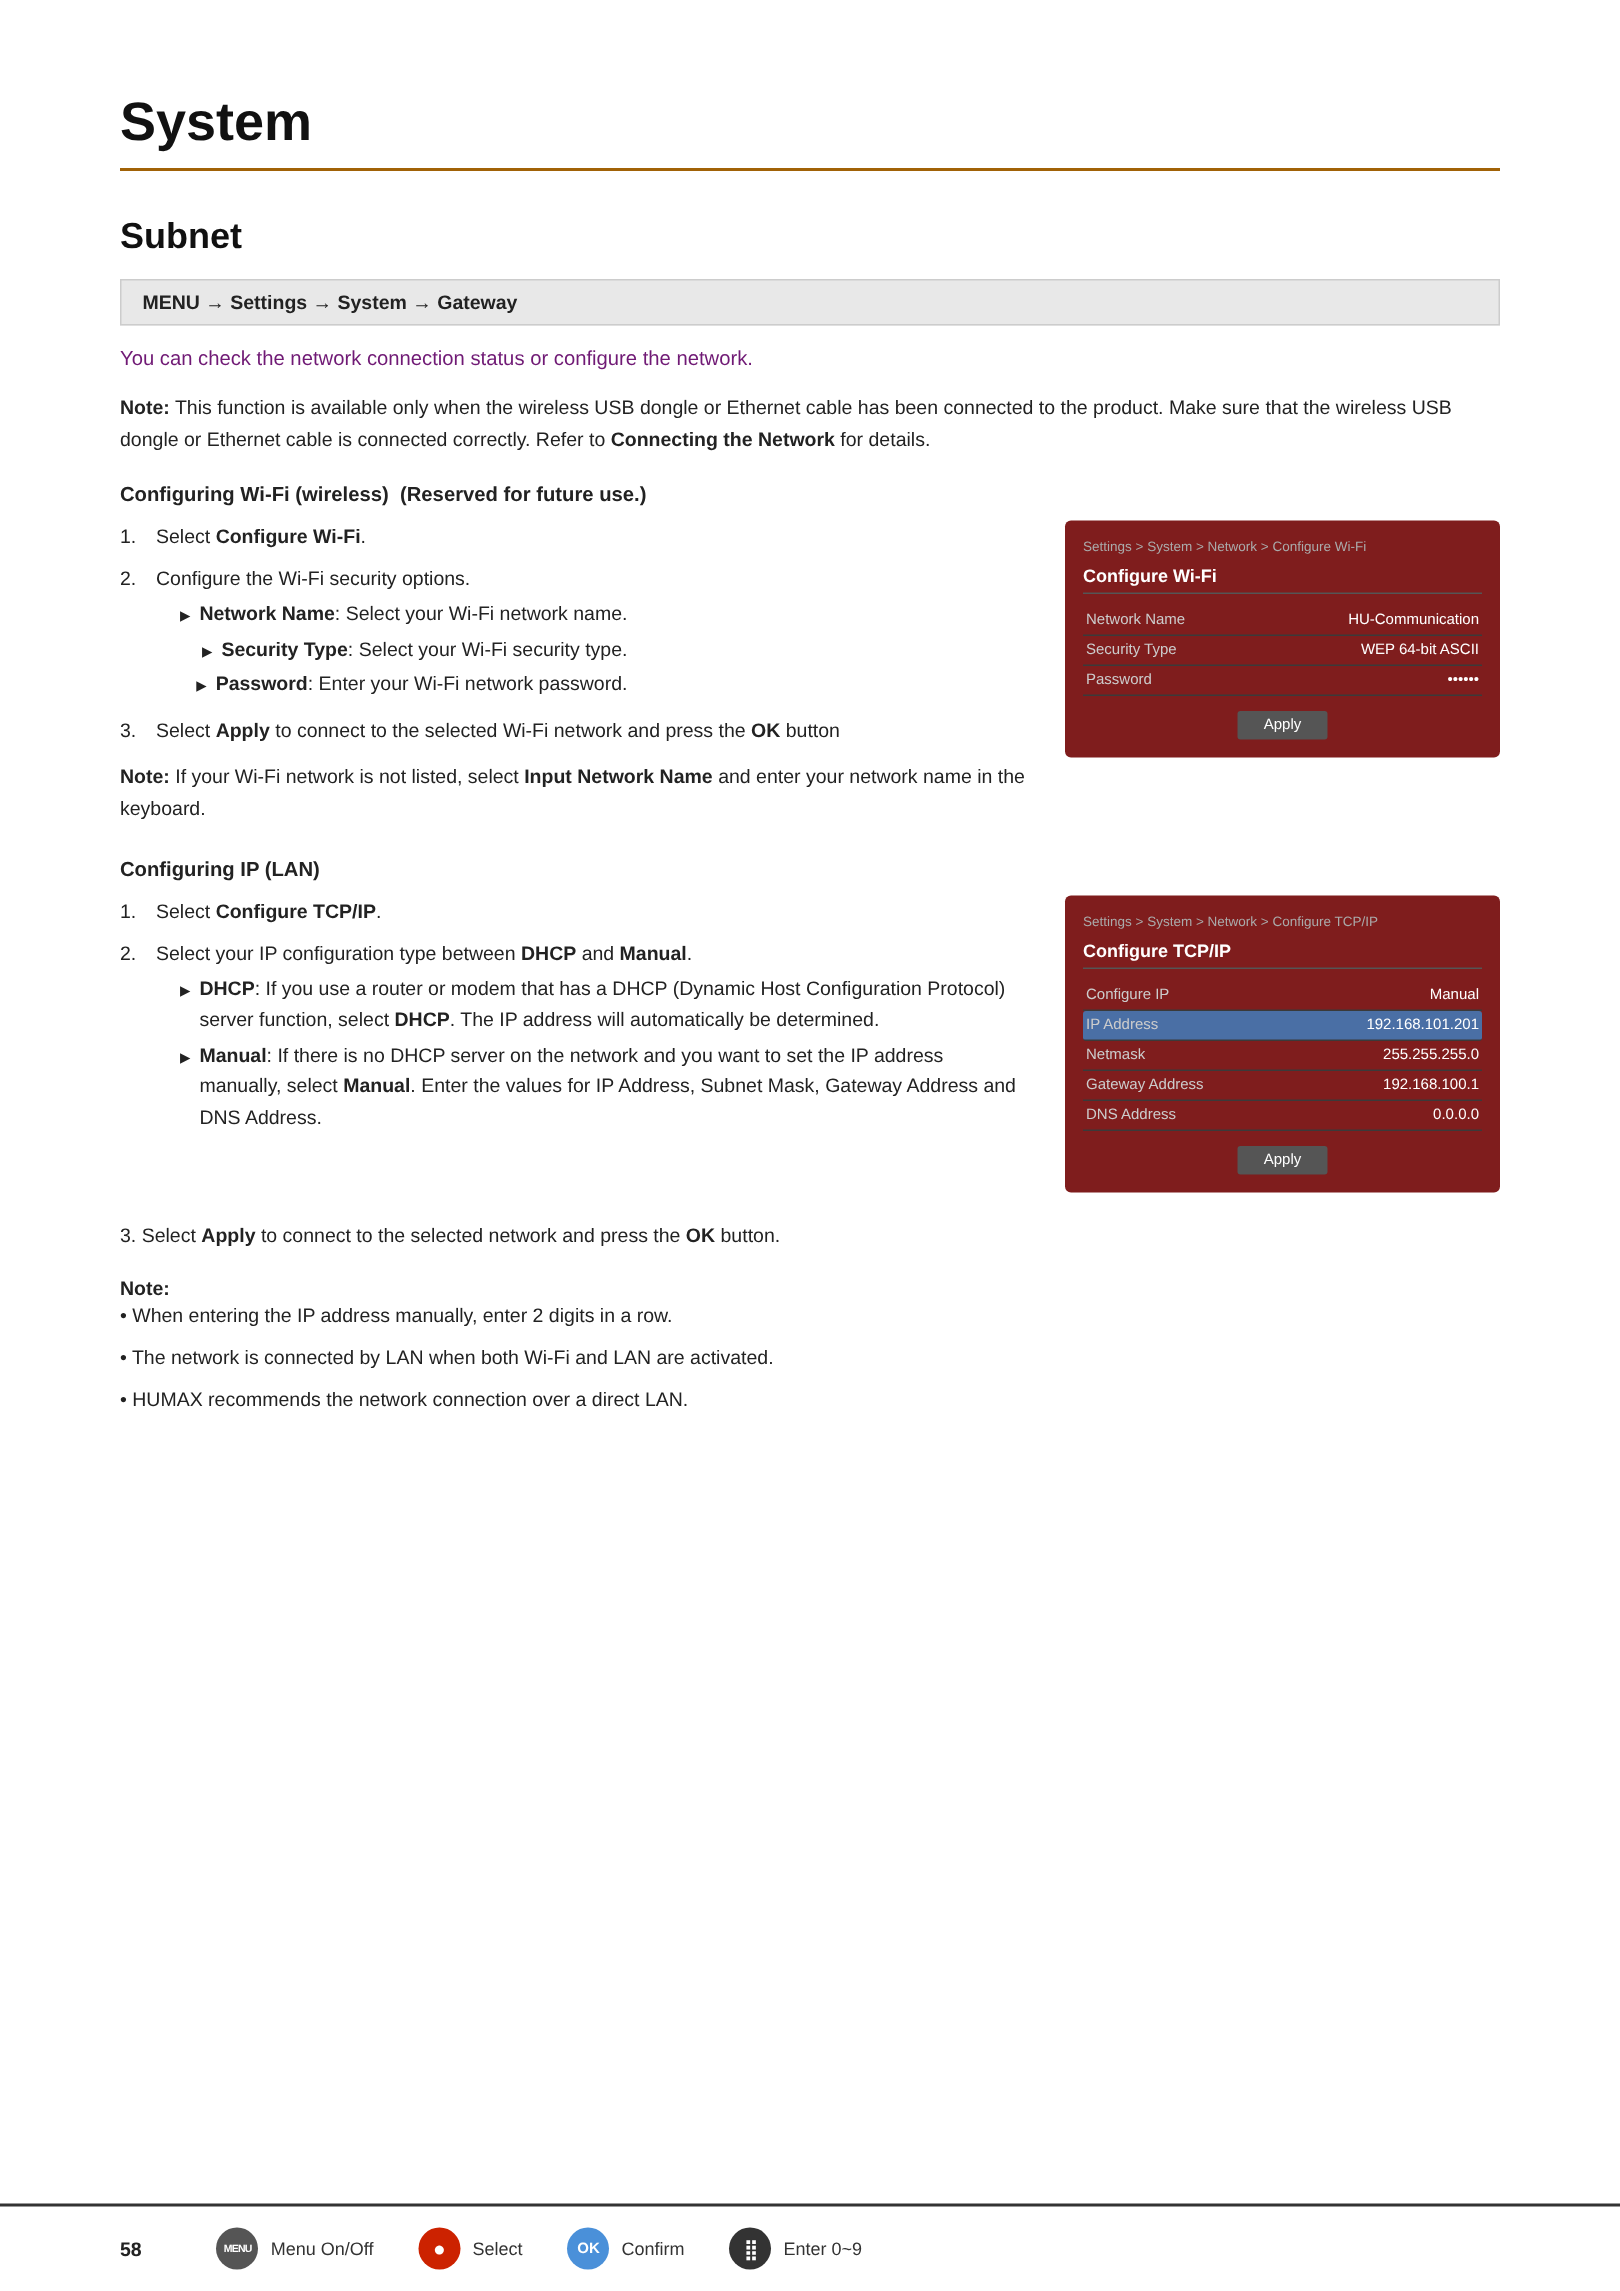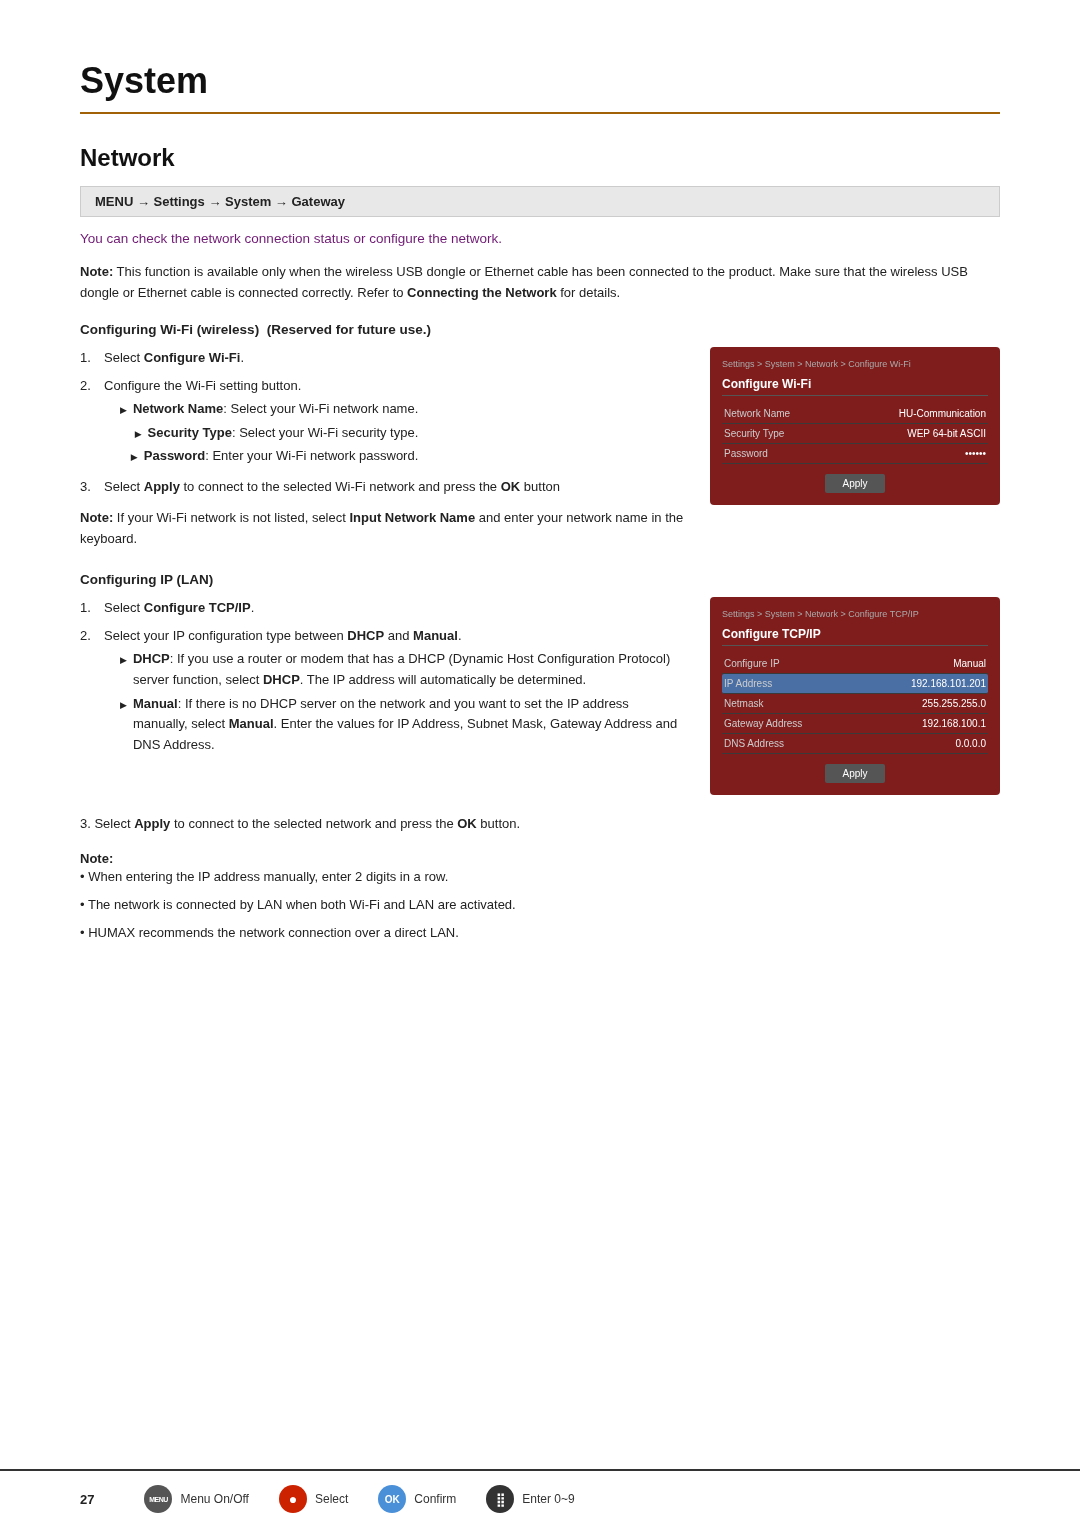--- a/index.html
+++ b/index.html
@@ -242,21 +242,21 @@
   </style>
 </head>
 <body>
 
 <div class="page-container">
 
   
   <h1 class="page-title">System</h1>
 
   
-  <h2 class="section-title">Network</h2>
+  <h2 class="section-title">Subnet</h2>
 
   
   <div class="menu-path-box">MENU → Settings → System → Gateway</div>
 
   
   <p class="intro-text">You can check the network connection status or configure the network.</p>
 
   
   <p class="note-block">
     <strong>Note:</strong>
@@ -272,21 +272,21 @@
     <div class="content-with-image">
       <div class="text-col">
         <ol class="steps-list">
           <li class="numbered">
             <span class="step-num">1.</span>
             <span>Select <strong>Configure Wi-Fi</strong>.</span>
           </li>
           <li class="numbered">
             <span class="step-num">2.</span>
             <div>
-              <span>Configure the Wi-Fi setting button.</span>
+              <span>Configure the Wi-Fi security options.</span>
               <ul class="sub-bullets">
                 <li>
                     <span><strong>Network Name</strong>: Select your Wi-Fi network name.</span>
                   </li>
                 <li>
                     <span><strong>Security Type</strong>: Select your Wi-Fi security type.</span>
                   </li>
                 <li>
                     <span><strong>Password</strong>: Enter your Wi-Fi network password.</span>
                   </li>
@@ -389,21 +389,21 @@
   <div style="margin-top: 16px;">
     <p class="note-header">Note:</p>
     <p class="bullet-note">When entering the IP address manually, enter 2 digits in a row.</p>
     <p class="bullet-note">The network is connected by LAN when both Wi-Fi and LAN are activated.</p>
     <p class="bullet-note">HUMAX recommends the network connection over a direct LAN.</p>
   </div>
 
 </div>
 
 <div class="footer-bar">
-  <span class="page-number">27</span>
+  <span class="page-number">58</span>
 
   <div class="footer-btn-group">
     <div class="btn-circle btn-menu">
       <span style="font-size:7px; font-weight:bold; color:#fff;">MENU</span>
     </div>
     <span class="footer-label">Menu On/Off</span>
   </div>
 
   <div class="footer-btn-group">
     <div class="btn-circle btn-red">

